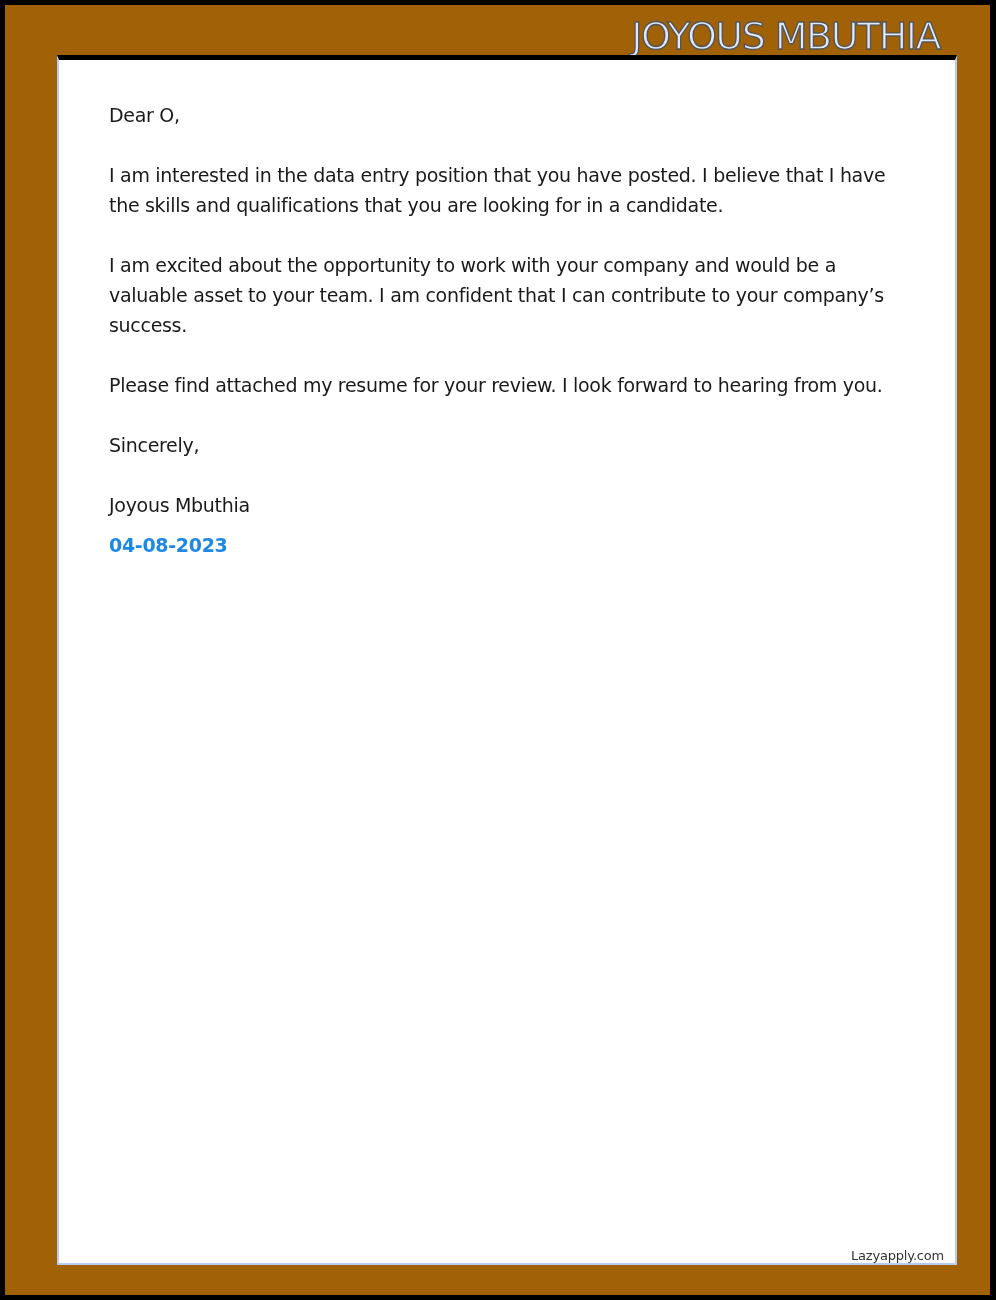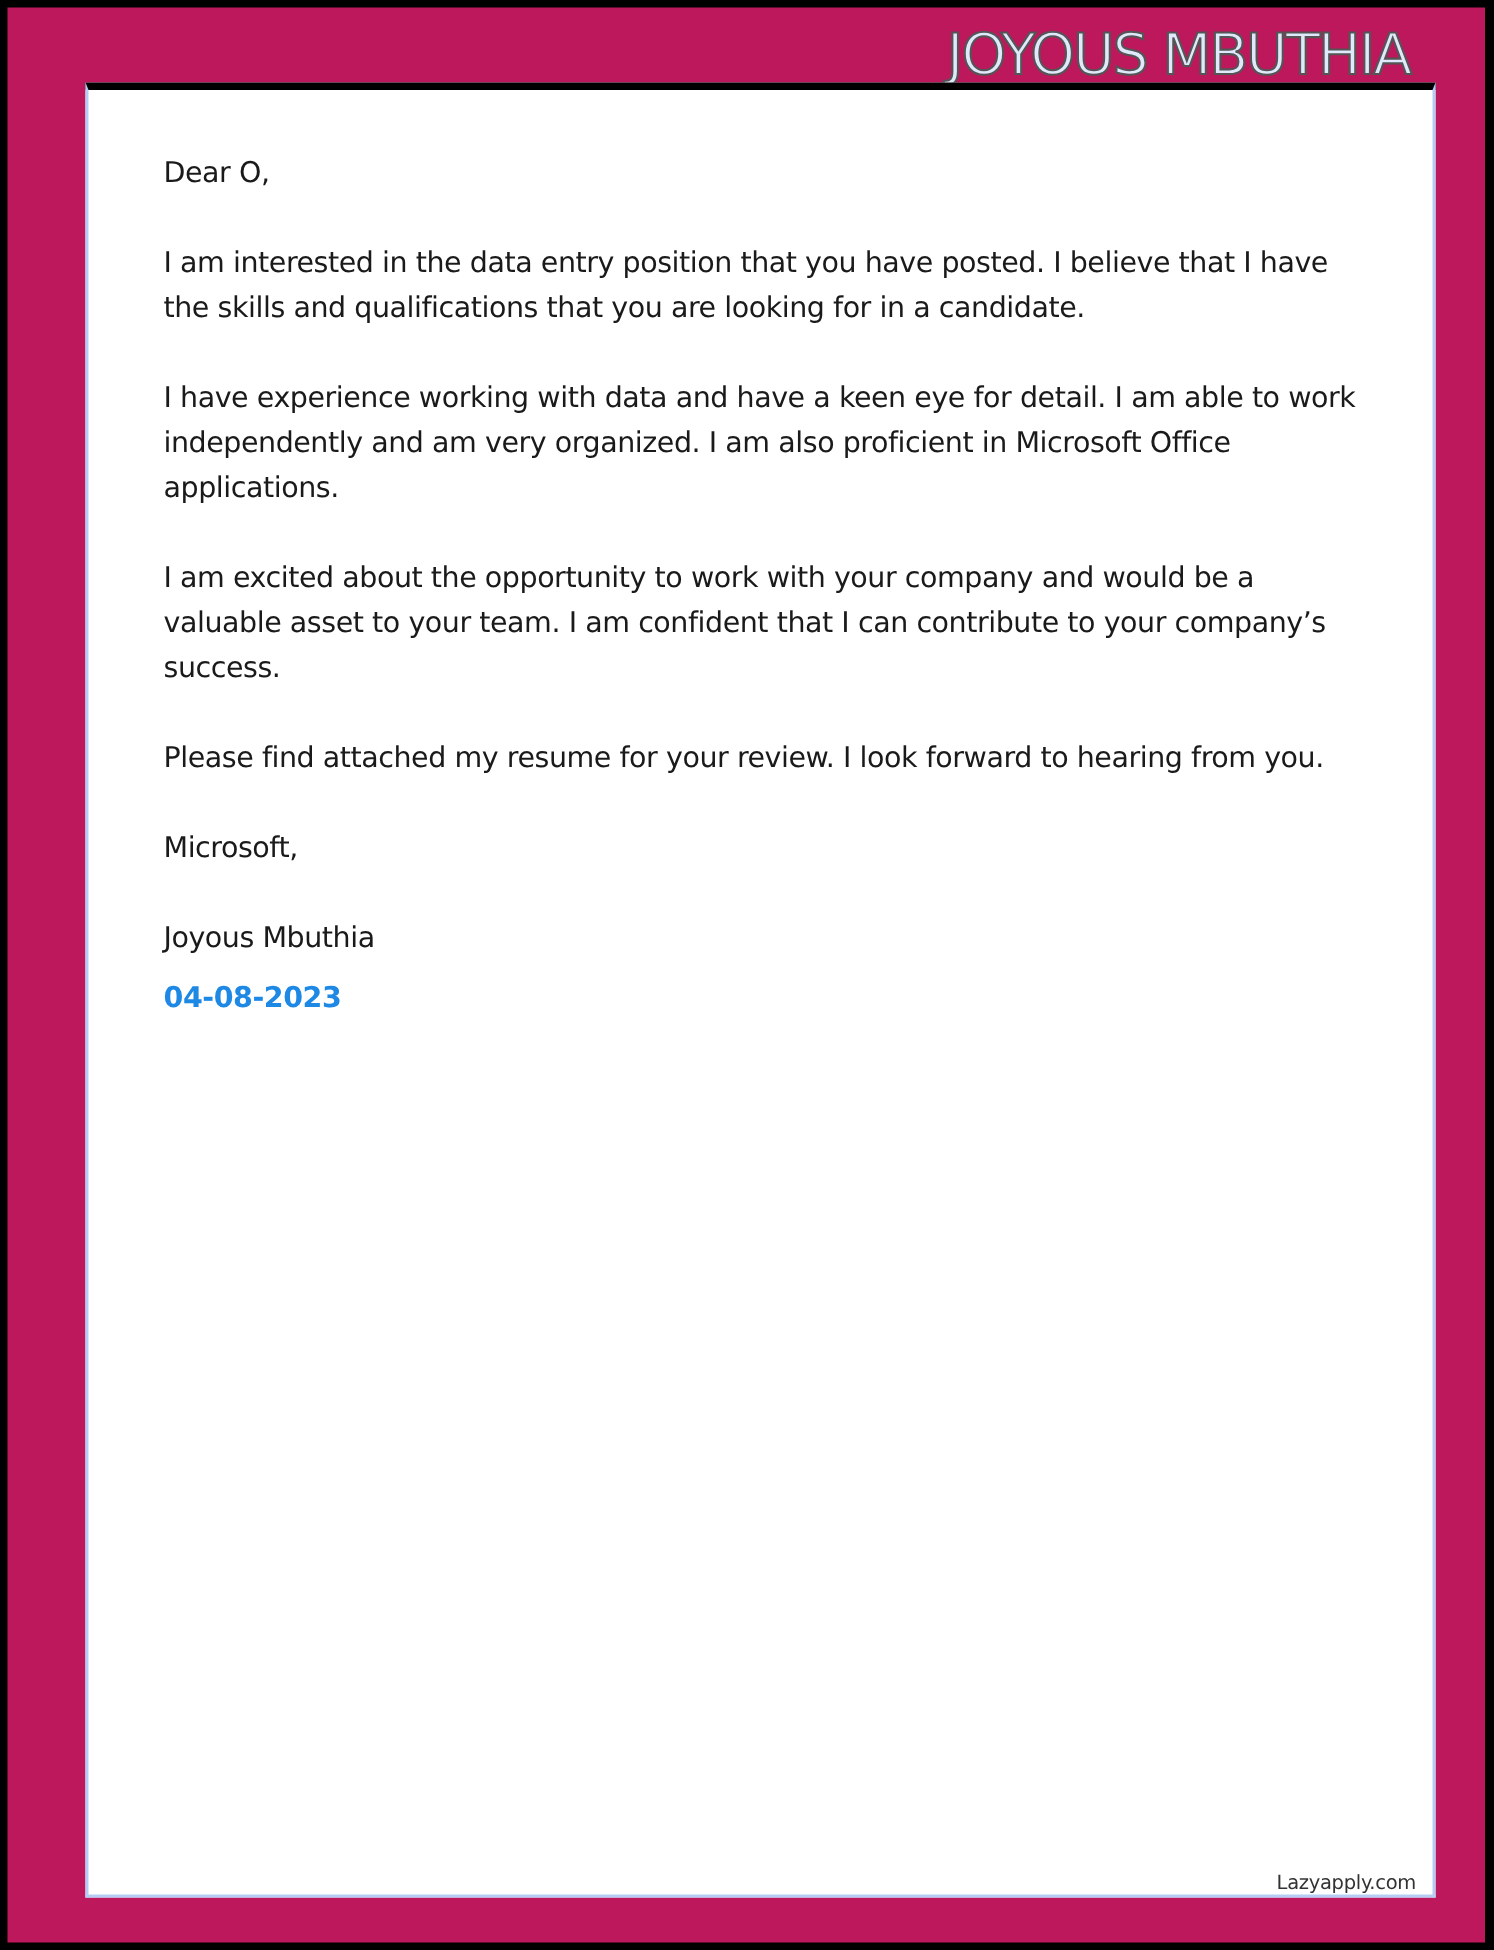--- a/index.html
+++ b/index.html
@@ -6,21 +6,21 @@
     body {
       width: 996px; height: 1300px;
       background: #000;
       font-family: "DejaVu Sans", sans-serif;
       overflow: hidden;
     }
     .frame {
       position: absolute;
       left: 5px; top: 5px;
       width: 985px; height: 1290px;
-      background: #be185d;
+      background: #a16207;
     }
     .name-title {
       position: absolute;
       right: 50px; top: 12px;
       margin: 0;
       font-family: "DejaVu Sans", sans-serif;
       font-weight: normal;
       font-size: 38px;
       letter-spacing: -1.5px;
       color: #e0e8fb;
@@ -62,22 +62,21 @@
 </head>
 <body>
 
 <div class="frame">
   <h1 class="name-title">JOYOUS MBUTHIA</h1>
 
   <div class="page">
     <div class="content">
       <p>Dear O,</p>
       <p>I am interested in the data entry position that you have posted. I believe that I have the skills and qualifications that you are looking for in a candidate.</p>
-      <p>I have experience working with data and have a keen eye for detail. I am able to work independently and am very organized. I am also proficient in Microsoft Office applications.</p>
       <p>I am excited about the opportunity to work with your company and would be a valuable asset to your team. I am confident that I can contribute to your company’s success.</p>
       <p>Please find attached my resume for your review. I look forward to hearing from you.</p>
-      <p>Microsoft,</p>
+      <p>Sincerely,</p>
       <p class="sig-name">Joyous Mbuthia</p>
       <p class="date">04-08-2023</p>
     </div>
     <div class="footer">Lazyapply.com</div>
   </div>
 </div>
 
 </body></html>

